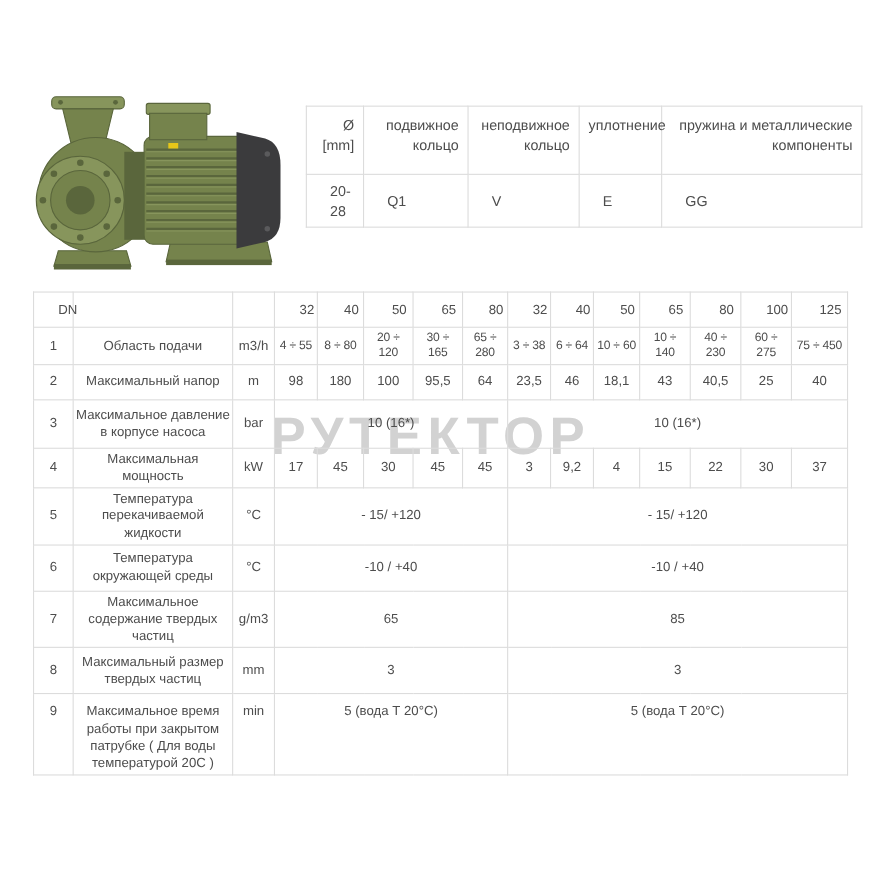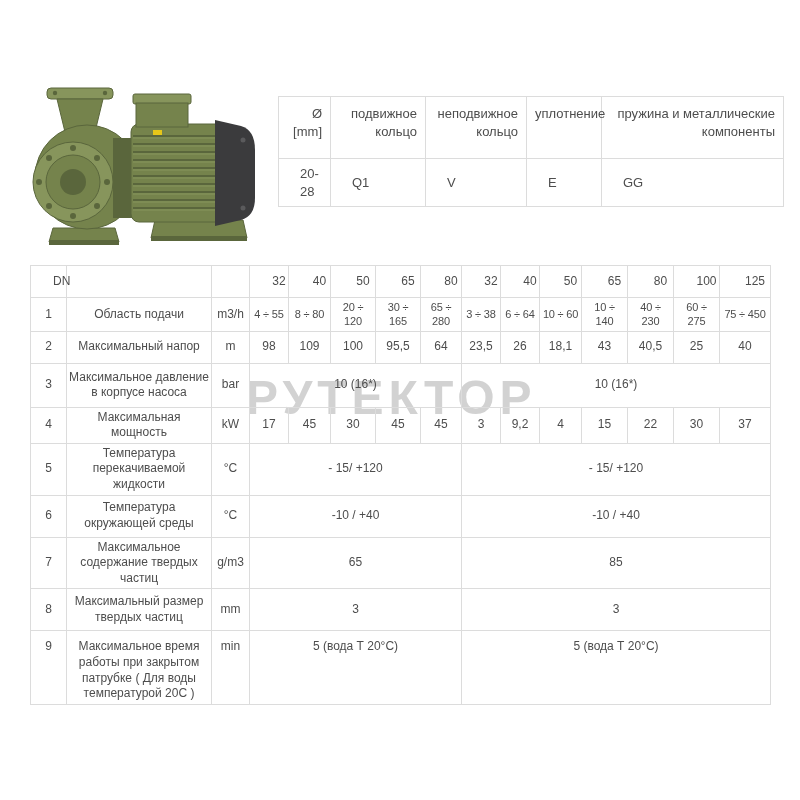--- a/index.html
+++ b/index.html
@@ -185,26 +185,26 @@
     <td class="small-val">40 ÷ 230</td>
     <td class="small-val">60 ÷ 275</td>
     <td class="small-val">75 ÷ 450</td>
   </tr>
 
   <tr class="row-r2">
     <td>2</td>
     <td>Максимальный напор</td>
     <td>m</td>
     <td>98</td>
-    <td>109</td>
+    <td>180</td>
     <td>100</td>
     <td>95,5</td>
     <td>64</td>
     <td>23,5</td>
-    <td>26</td>
+    <td>46</td>
     <td>18,1</td>
     <td>43</td>
     <td>40,5</td>
     <td>25</td>
     <td>40</td>
   </tr>
 
   <tr class="row-r3">
     <td>3</td>
     <td>Максимальное давление в корпусе насоса</td>

